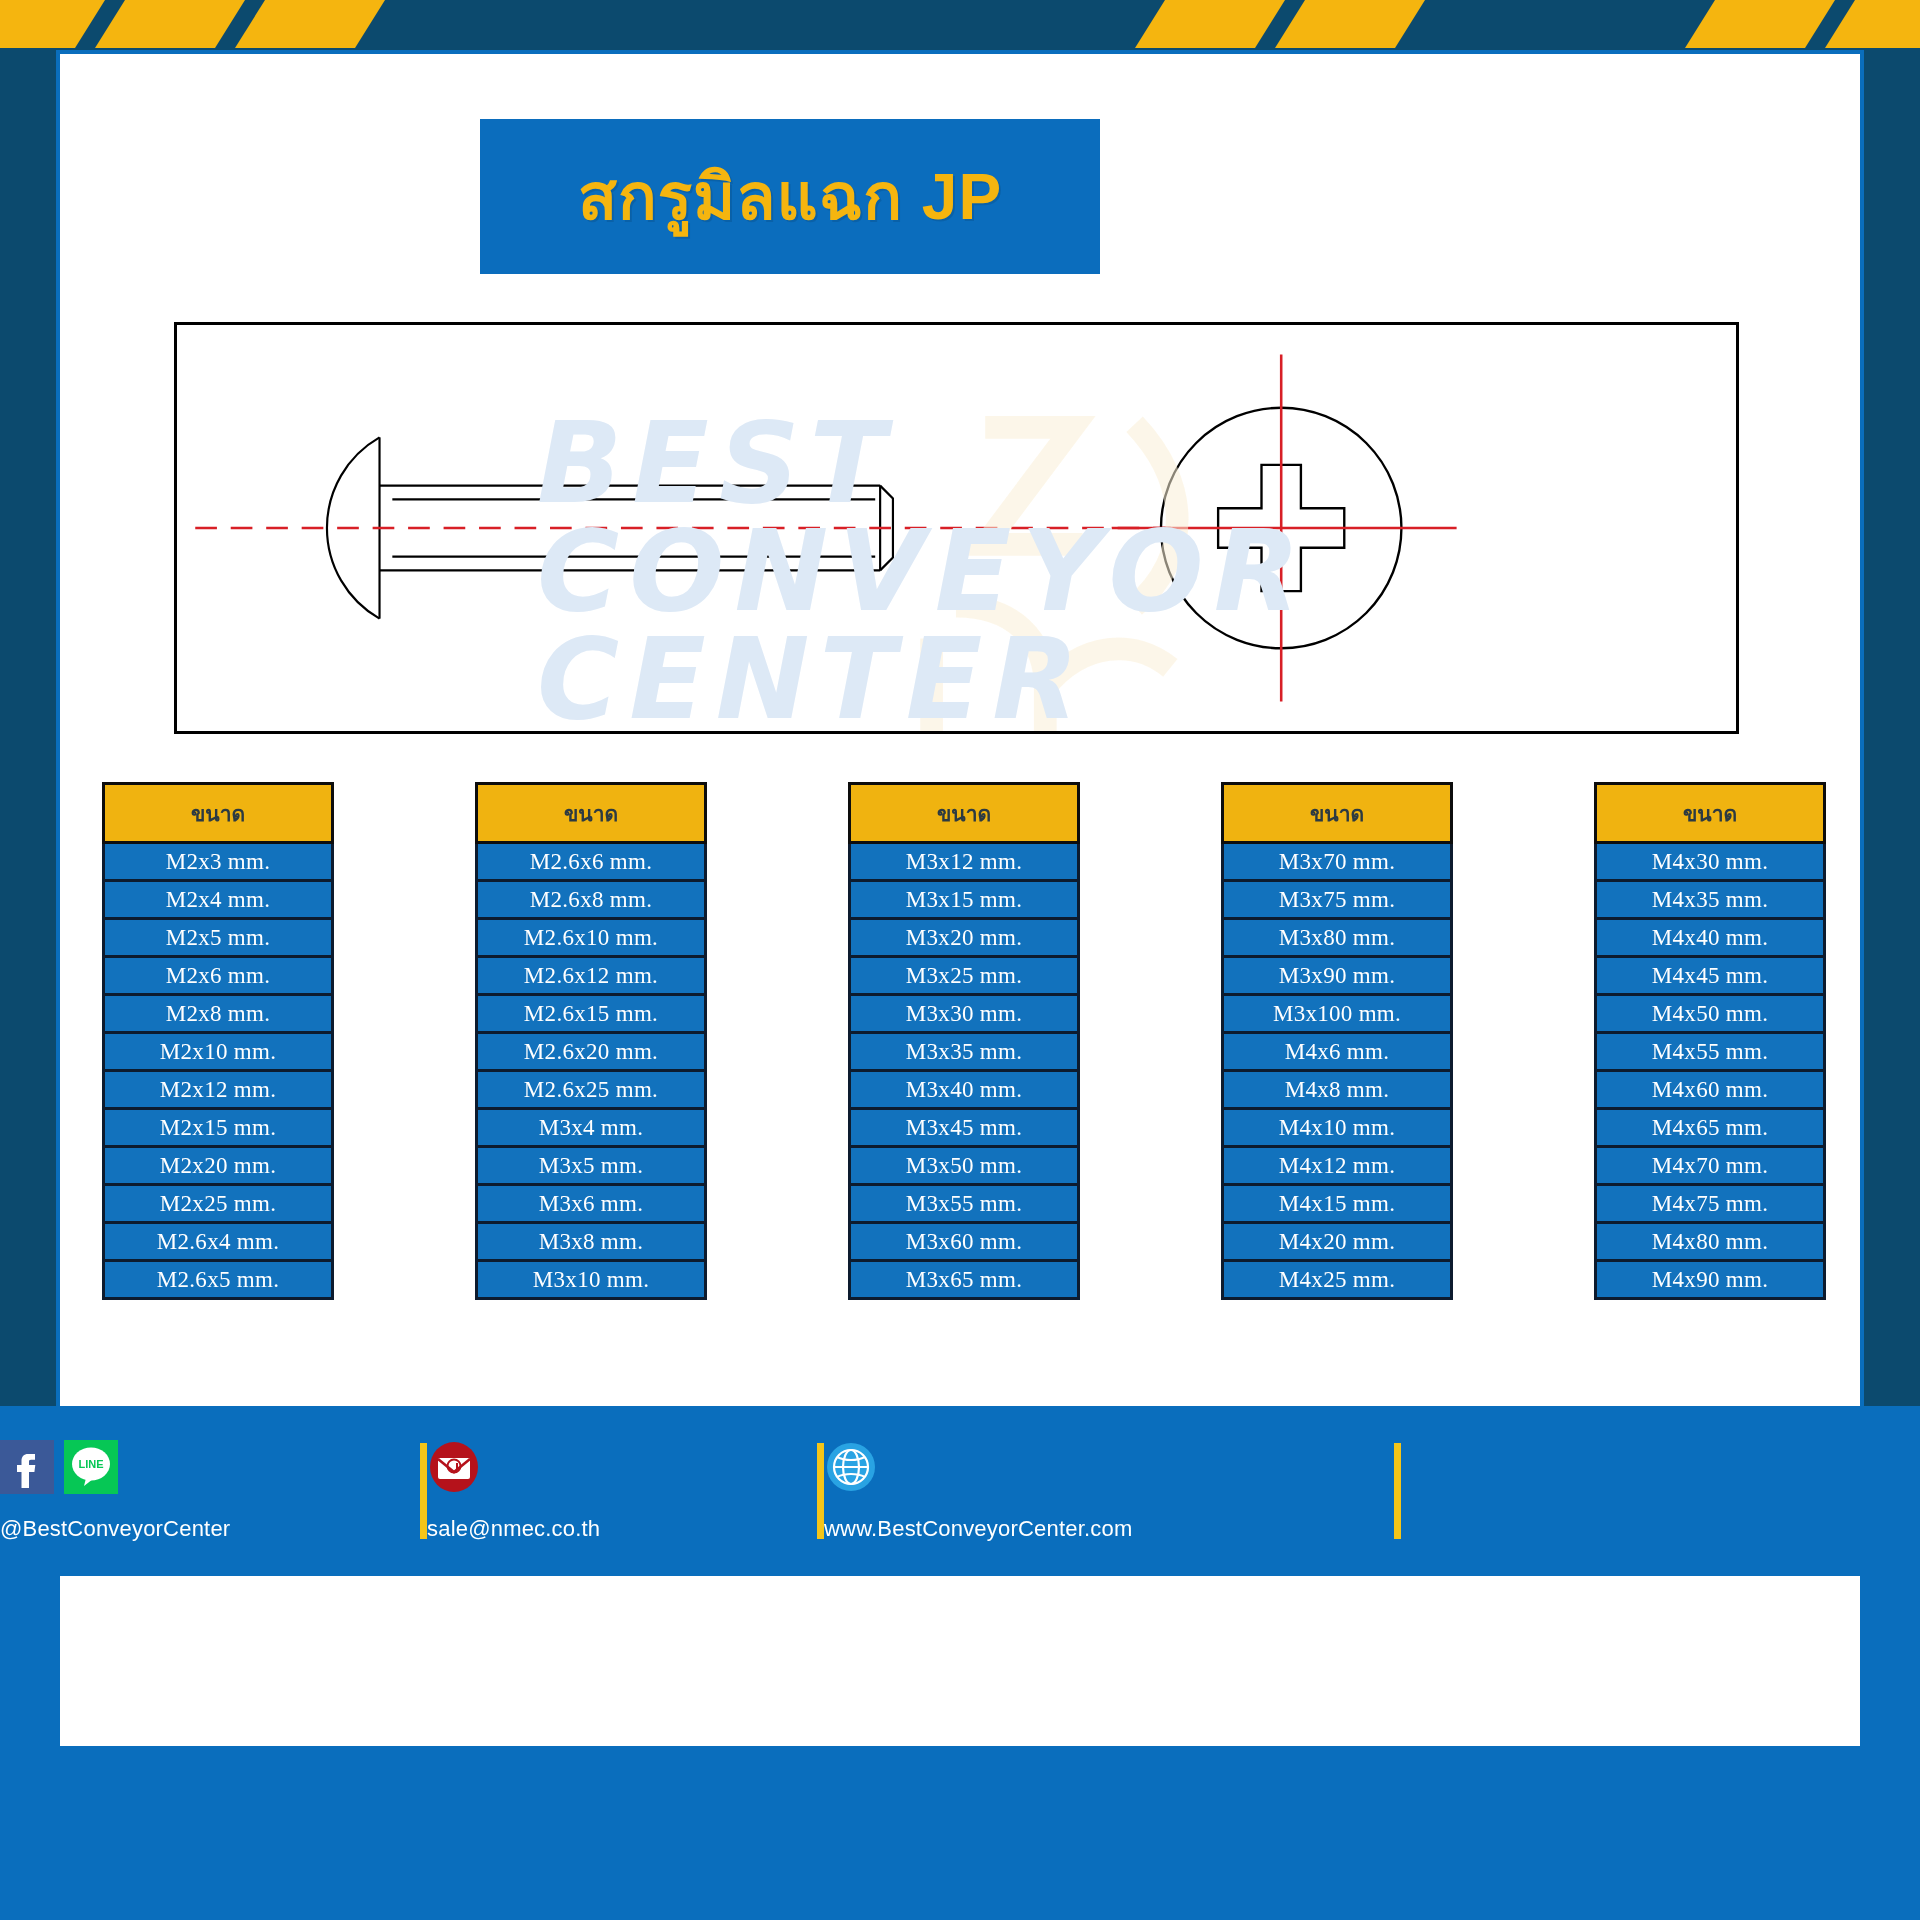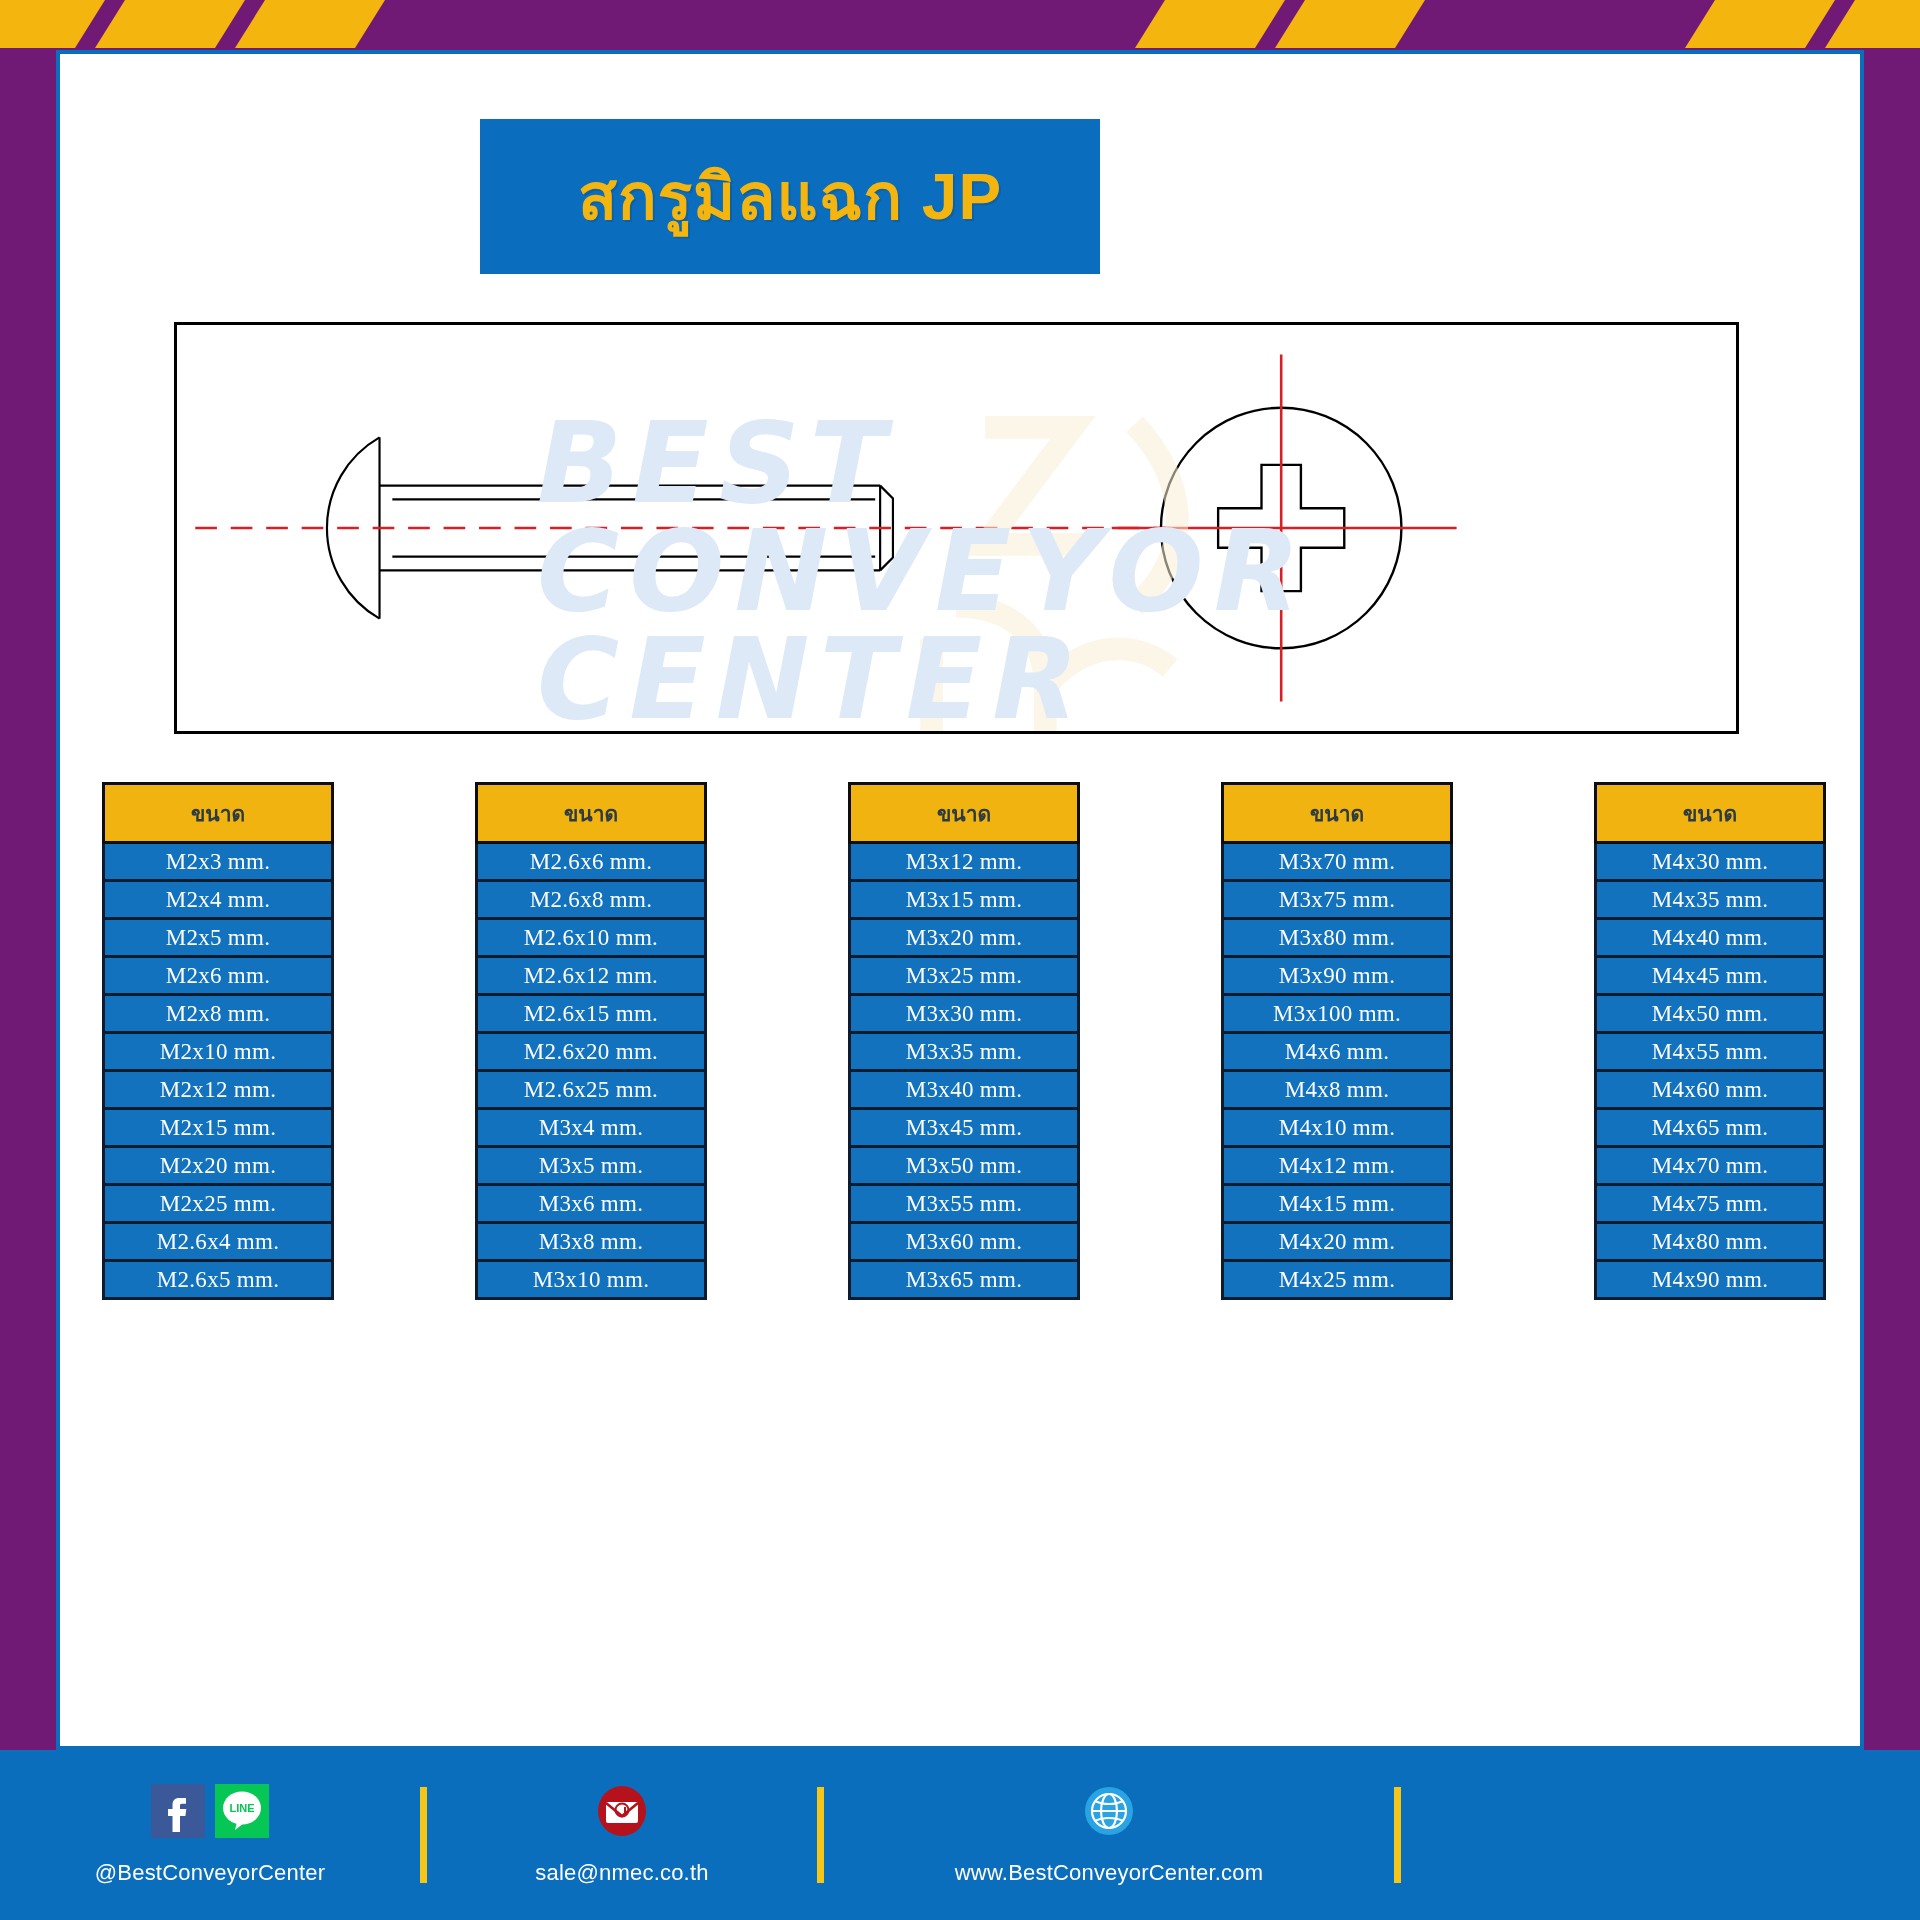--- a/index.html
+++ b/index.html
@@ -5,22 +5,22 @@
   * { box-sizing: border-box; margin: 0; padding: 0; }
   html, body {
     width: 1920px; height: 1920px;
     font-family: "Liberation Sans", "DejaVu Sans", sans-serif;
     background: #0a6ebd;
     overflow: hidden;
   }
 
   #page {
     position: relative;
-    width: 1920px; height: 1920px;
-    background: #701a75;
+    width: 1920px; height: 1576px;
+    background: #0c4a6e;
   }
 
   
   .chevron-band {
     position: absolute; top: 0; left: 0;
     width: 1920px; height: 48px;
     overflow: hidden;
   }
   .chev {
     position: absolute; top: 0;
@@ -128,21 +128,20 @@
     position: absolute;
     left: 0; bottom: 0;
     width: 1920px; height: 170px;
     background: #0a6ebd;
     display: flex;
     align-items: center;
   }
   .f-block {
     display: flex;
     flex-direction: column;
-    align-items: center;
     justify-content: center;
     gap: 22px;
   }
   .f-icons { display: flex; gap: 10px; align-items: center; }
   .f-label {
     color: #ffffff;
     font-size: 22px;
     font-weight: normal;
     white-space: nowrap;
     letter-spacing: 0.2px;

